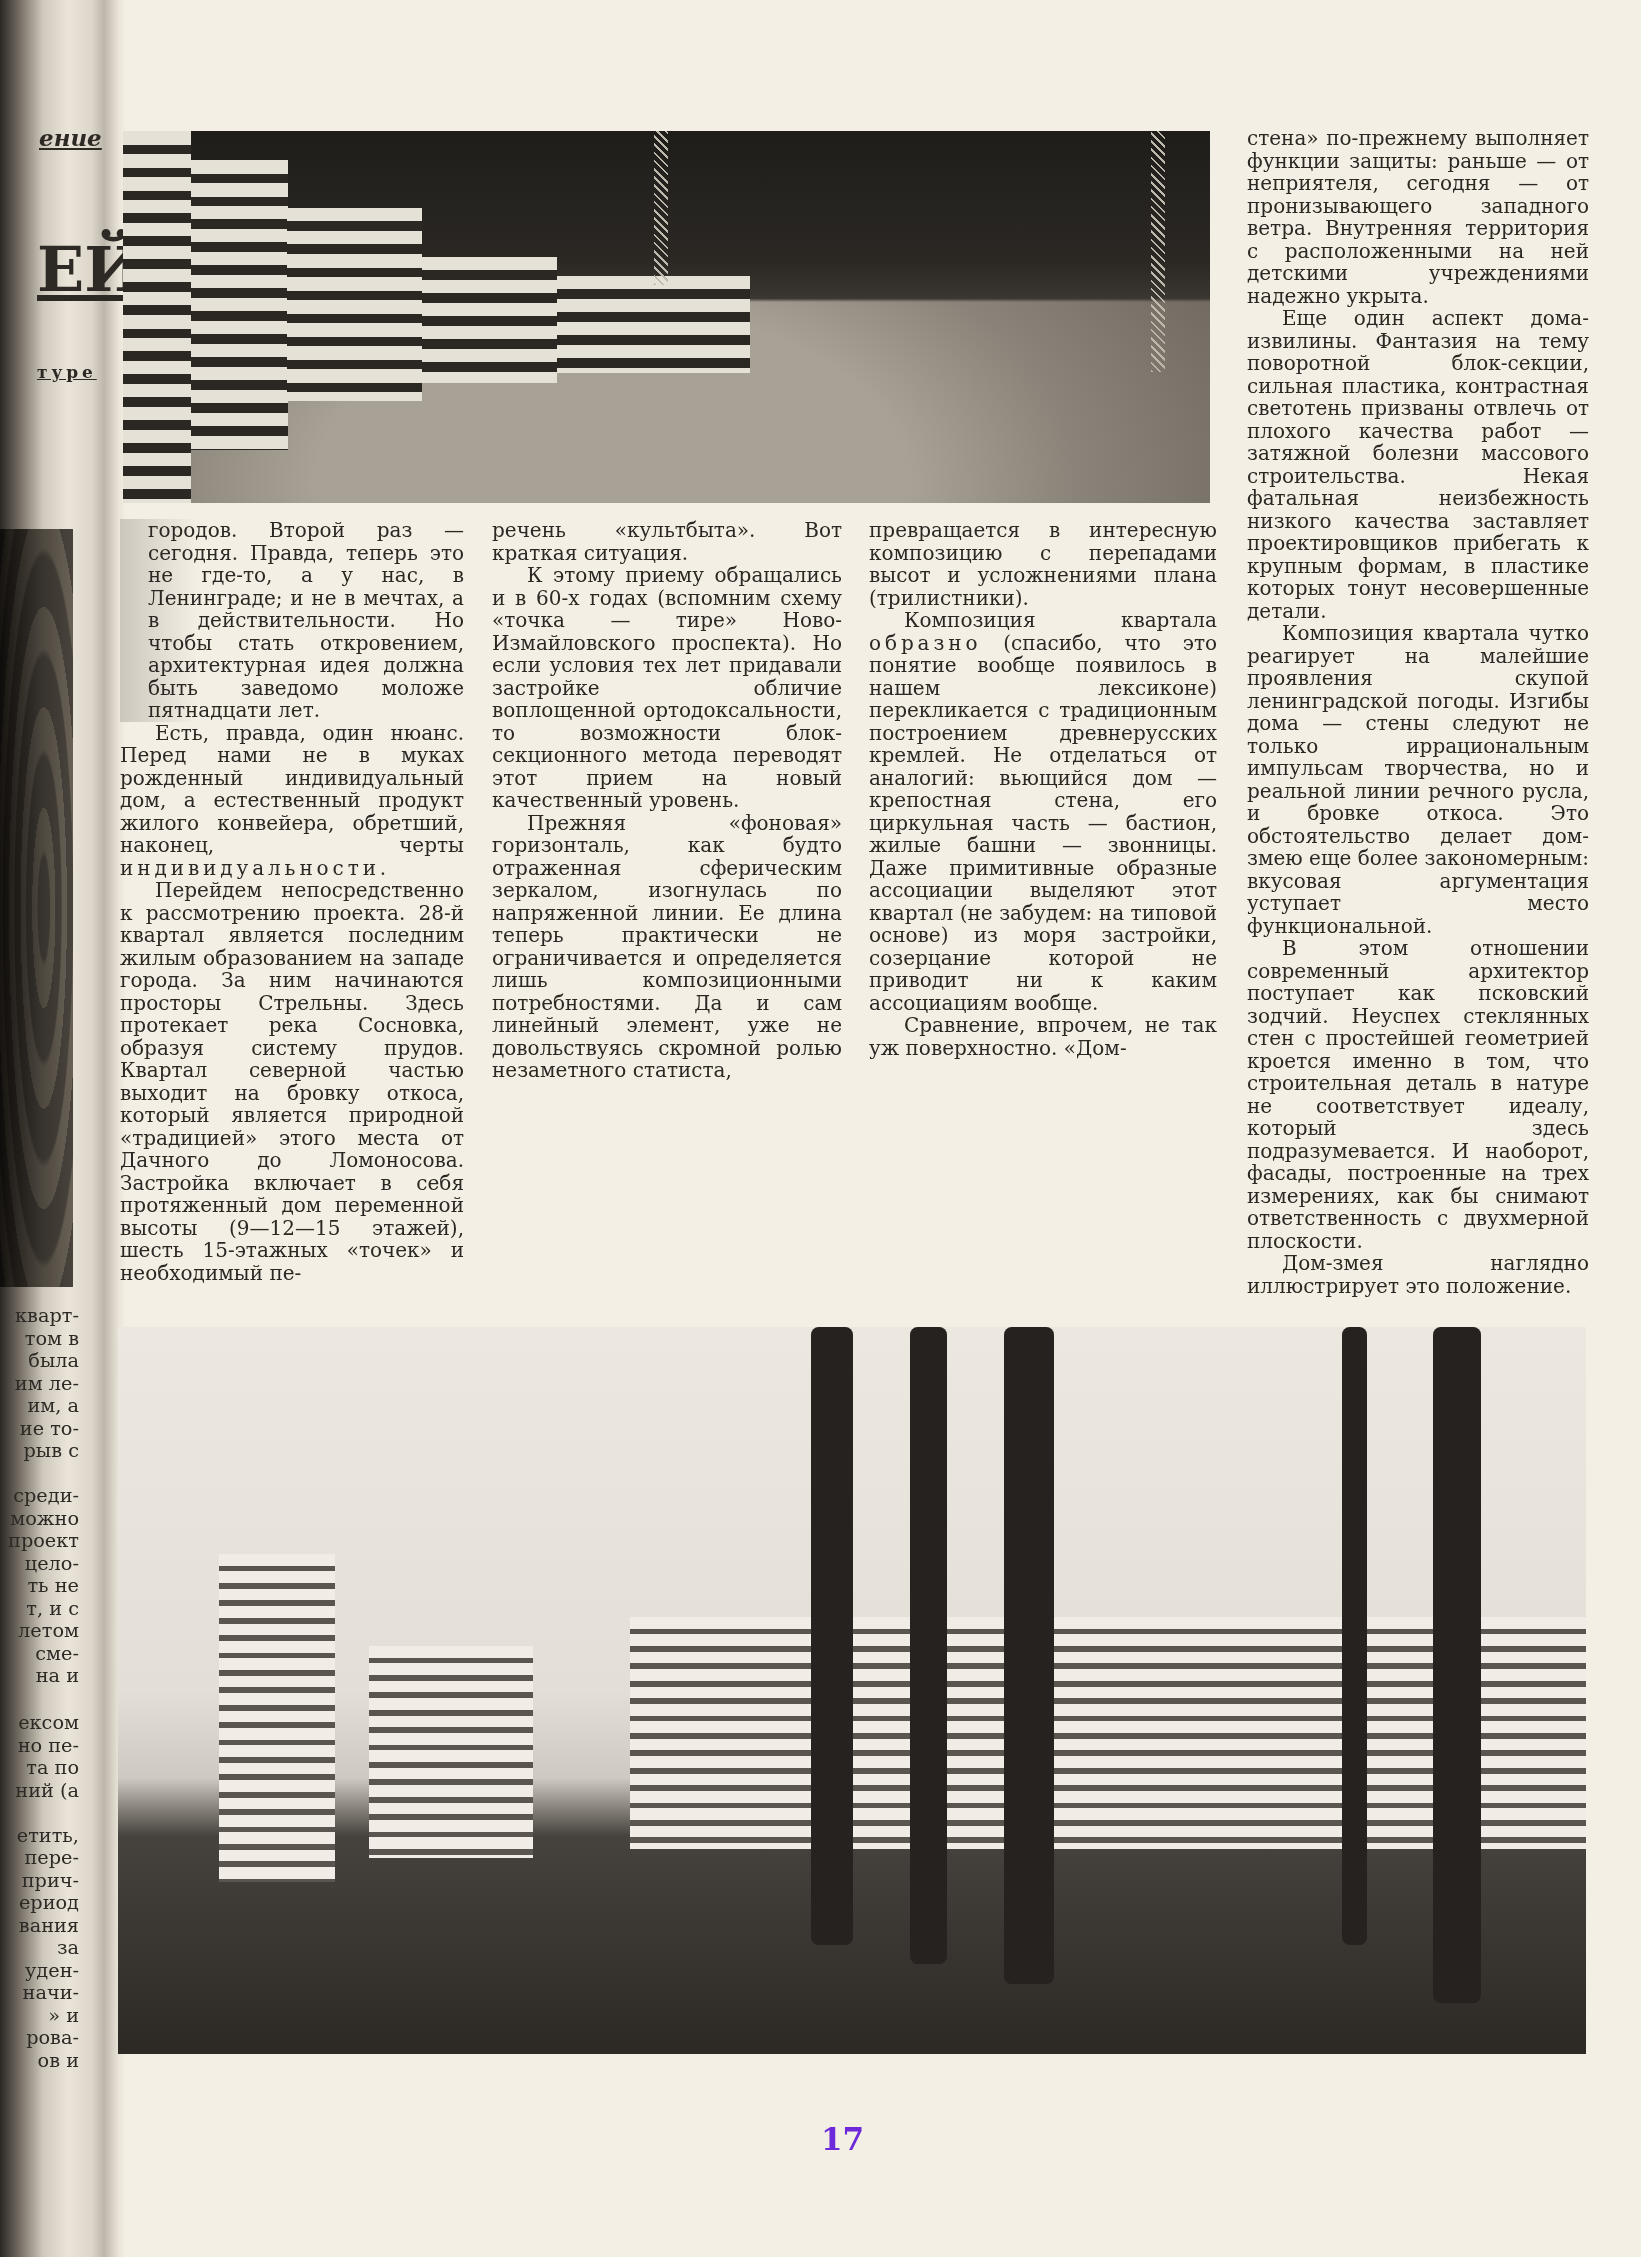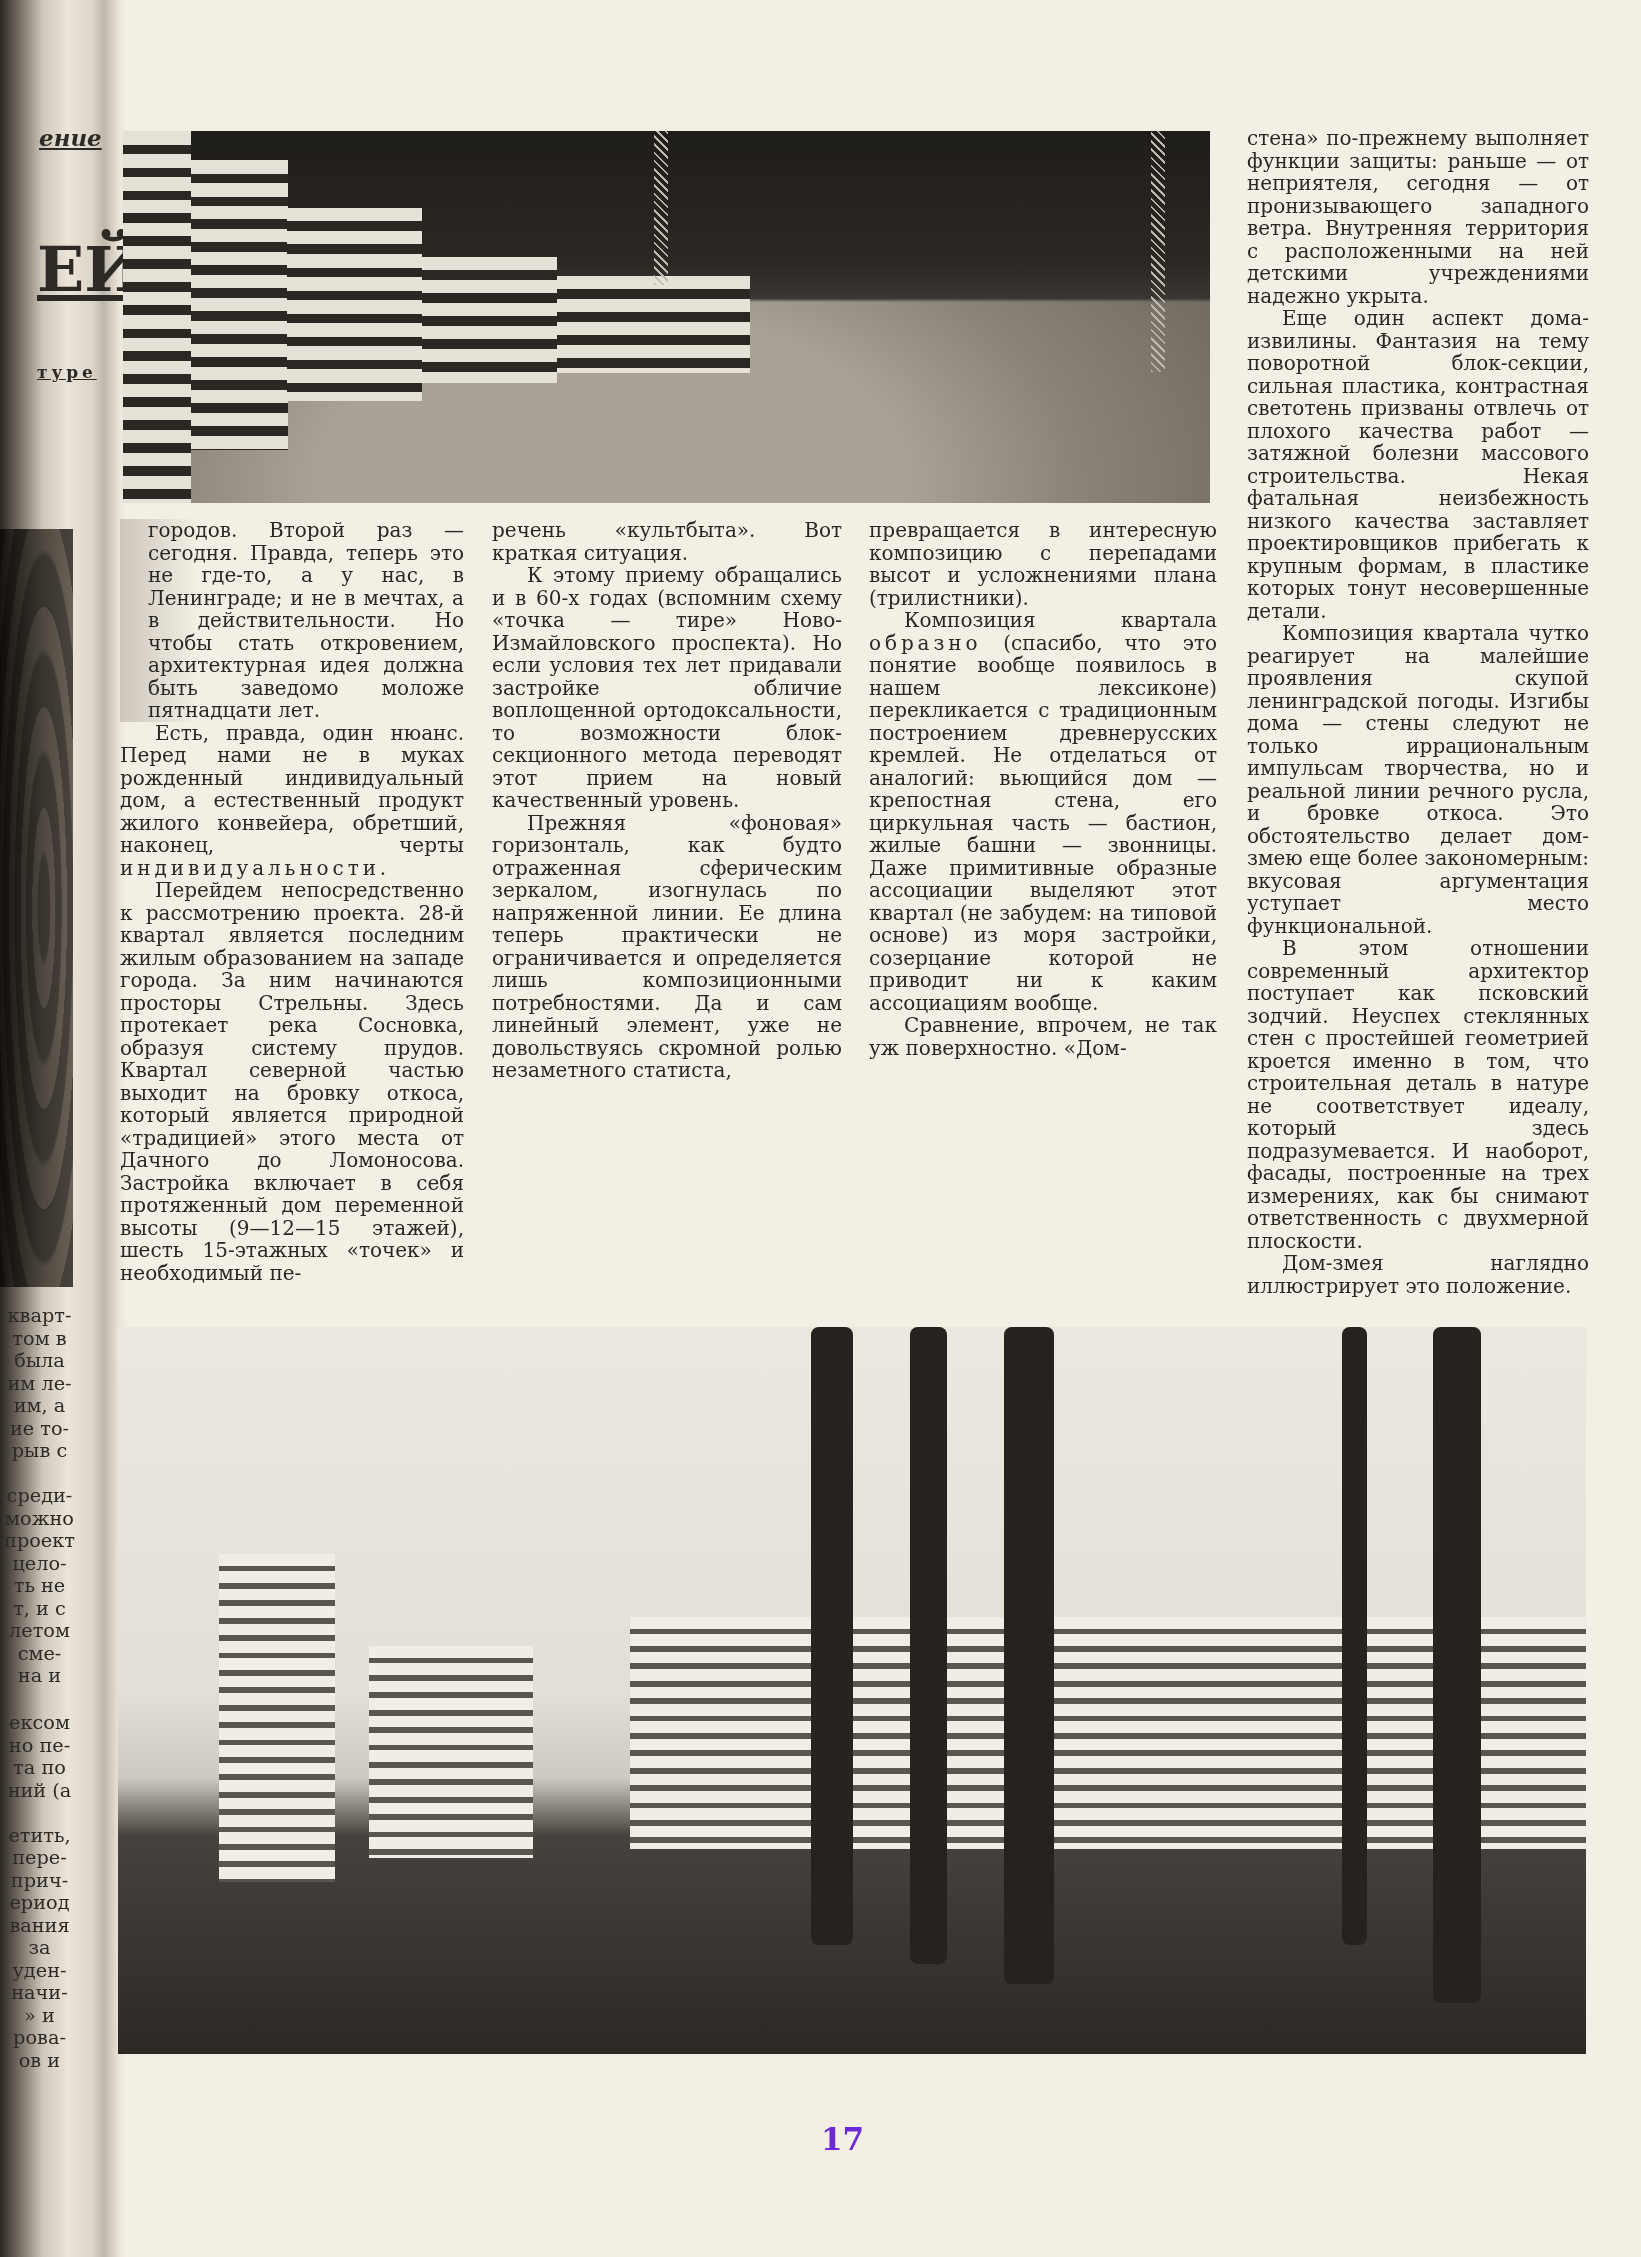--- a/index.html
+++ b/index.html
@@ -19,21 +19,21 @@
   .spine-header-3 { left:37px; top:362px; font-weight:bold; font-size:17px; letter-spacing:3.9px; }
   .spine-photo {
     position:absolute; left:0; top:529px; width:73px; height:758px;
     background:
       repeating-radial-gradient(ellipse at 60% 50%, #5b554d 0 5.8px, #a9a296 6.8px 11.6px),
       linear-gradient(to right,#1d1a17,#7c756b);
     background-blend-mode:multiply;
     opacity:.85;
   }
   .spine-text {
-    position:absolute; left:0; width:79px; font-size:19.3px; line-height:22.5px; text-align:center;
+    position:absolute; left:0; width:79px; font-size:19.3px; line-height:22.5px; text-align:right;
     color:#2d2a26;
   }
   .photo {
     position:absolute; overflow:hidden; background:#6f6a63;
   }
   .photo-top { left:123px; top:131px; width:1087px; height:372px;
     background:
       linear-gradient(#1f1d1a 0%, #2b2824 35%, #3a3631 45%, transparent 46%),
       radial-gradient(ellipse at 45% 95%, #a8a195 0 35%, #8a8379 55%, #5c574f 100%);
   }

